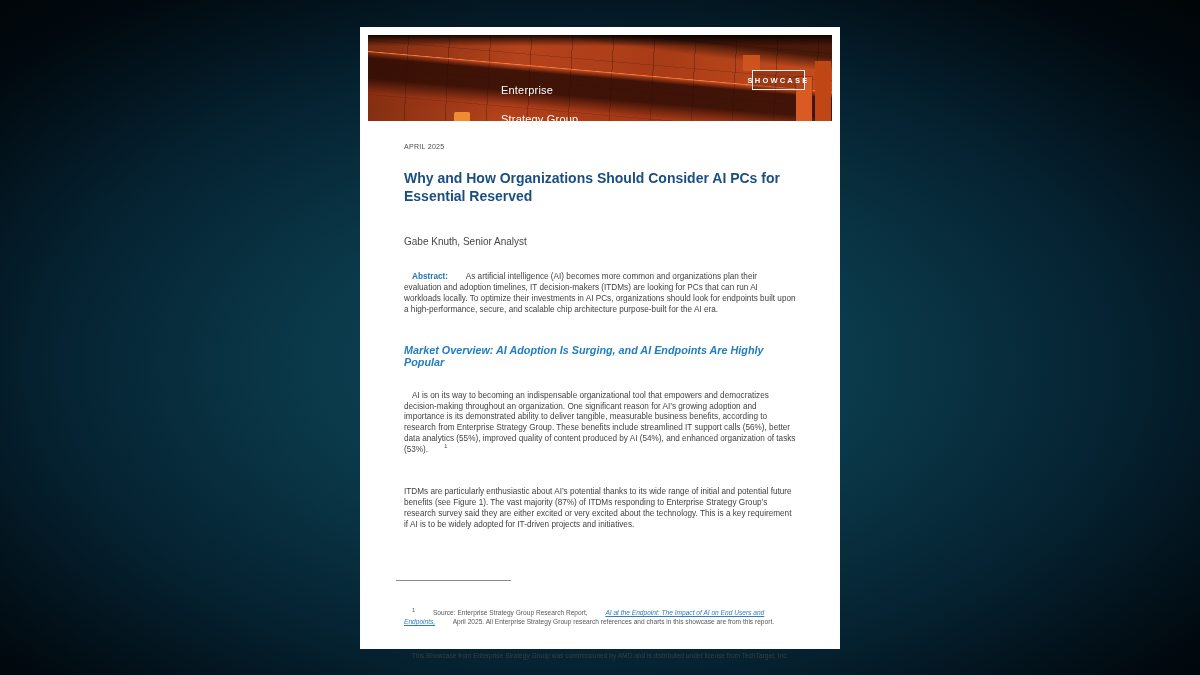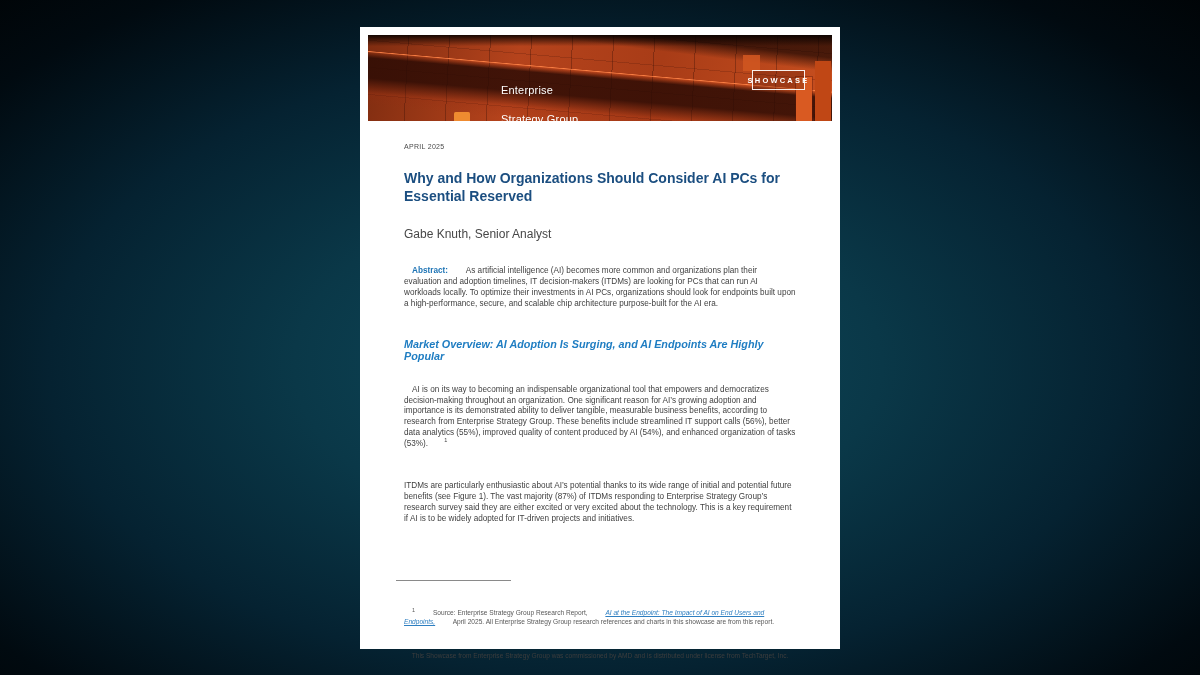--- a/index.html
+++ b/index.html
@@ -46,21 +46,21 @@
     border:1px solid rgba(255,255,255,.92); color:#fff;
     font-size:7.5px; font-weight:bold; letter-spacing:2.2px;
     display:flex; align-items:center; justify-content:center;
     background:rgba(60,12,4,.25);
   }
 
   
   .content{ padding:14px 28px 0 28px; }
   .date{ font-size:7px; letter-spacing:.3px; color:#4a4a4a; }
   .title{ margin-top:4px; width:436px; font-size:14px; line-height:17.5px; font-weight:bold; color:#1b4e80; }
-  .author{ margin-top:6px; font-size:12px; color:#474747; }
+  .author{ margin-top:15px; font-size:10px; color:#474747; }
 
   p.body{ font-size:8.2px; line-height:10.9px; color:#3f3f3f; }
   .abstract{ margin-top:9px; }
   .ab-label{ font-weight:bold; color:#1e74b5; }
   .h2{ margin-top:12px; font-size:10.8px; font-weight:bold; color:#1f7dc2;font-style:italic; }
   .p1{ margin-top:7px; }
   .p2{ margin-top:15px; }
   sup{ font-size:5.5px; vertical-align:super; line-height:0; }
 
   

